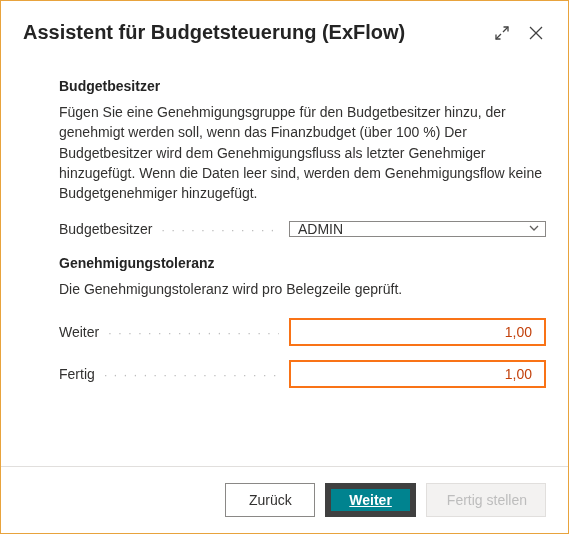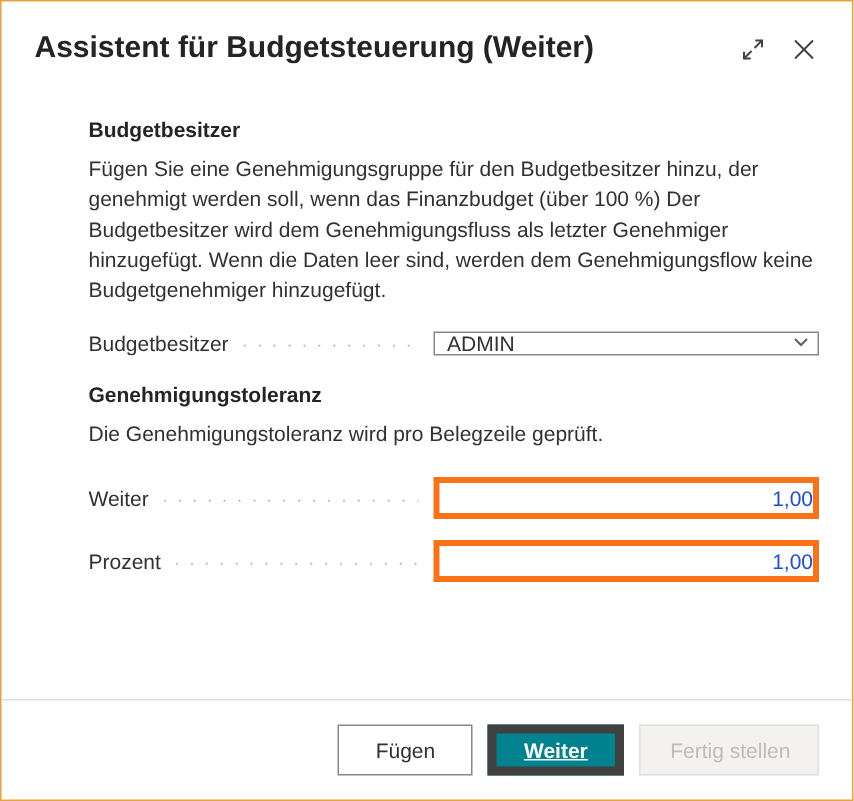--- a/index.html
+++ b/index.html
@@ -103,26 +103,26 @@
     position: absolute;
     right: 6px;
     top: 50%;
     transform: translateY(-50%);
     pointer-events: none;
     color: #605e5c;
   }
   .num-input {
     width: 100%;
     height: 28px;
-    border: 4px solid #f97316;
-    padding: 0 0;
+    border: 2px solid #f97316;
+    padding: 0 12px;
     font-size: 14px;
     font-family: inherit;
     text-align: right;
-    color: #1d4ed8;
+    color: #c2410c;
   }
   .footer {
     position: absolute;
     left: 0;
     right: 0;
     bottom: 0;
     border-top: 1px solid #e1dfdd;
     padding: 16px 22px;
     display: flex;
     justify-content: flex-end;
@@ -151,21 +151,21 @@
     border: 1px solid #e1dfdd;
     color: #bdbdbd;
     cursor: default;
     padding-left: 20px;
   }
 </style>
 </head>
 <body>
 
 <div class="header">
-  <div class="header-title">Assistent für Budgetsteuerung (Weiter)</div>
+  <div class="header-title">Assistent für Budgetsteuerung (ExFlow)</div>
   <div class="header-icons">
     <div class="icon-btn">
       <svg width="16" height="16" viewBox="0 0 16 16" fill="none" stroke="currentColor" stroke-width="1.3">
         <path d="M9.5 2 H14 V6.5"></path>
         <path d="M14 2 L9 7"></path>
         <path d="M6.5 14 H2 V9.5"></path>
         <path d="M2 14 L7 9"></path>
       </svg>
     </div>
     <div class="icon-btn">
@@ -201,26 +201,26 @@
     <div class="section-desc">Die Genehmigungstoleranz wird pro Belegzeile geprüft.</div>
 
     <div class="field-row">
       <div class="field-label"><span>Weiter</span></div>
       <div class="field-input-wrap">
         <input class="num-input" type="text" value="1,00" style="">
       </div>
     </div>
 
     <div class="field-row">
-      <div class="field-label"><span>Prozent</span></div>
+      <div class="field-label"><span>Fertig</span></div>
       <div class="field-input-wrap">
         <input class="num-input" type="text" value="1,00" style="">
       </div>
     </div>
   </div>
 
 </div>
 
 <div class="footer">
-  <button class="btn">Fügen</button>
+  <button class="btn">Zurück</button>
   <button class="btn btn-primary">Weiter</button>
   <button class="btn btn-disabled">Fertig stellen</button>
 </div>
 
 </body></html>

